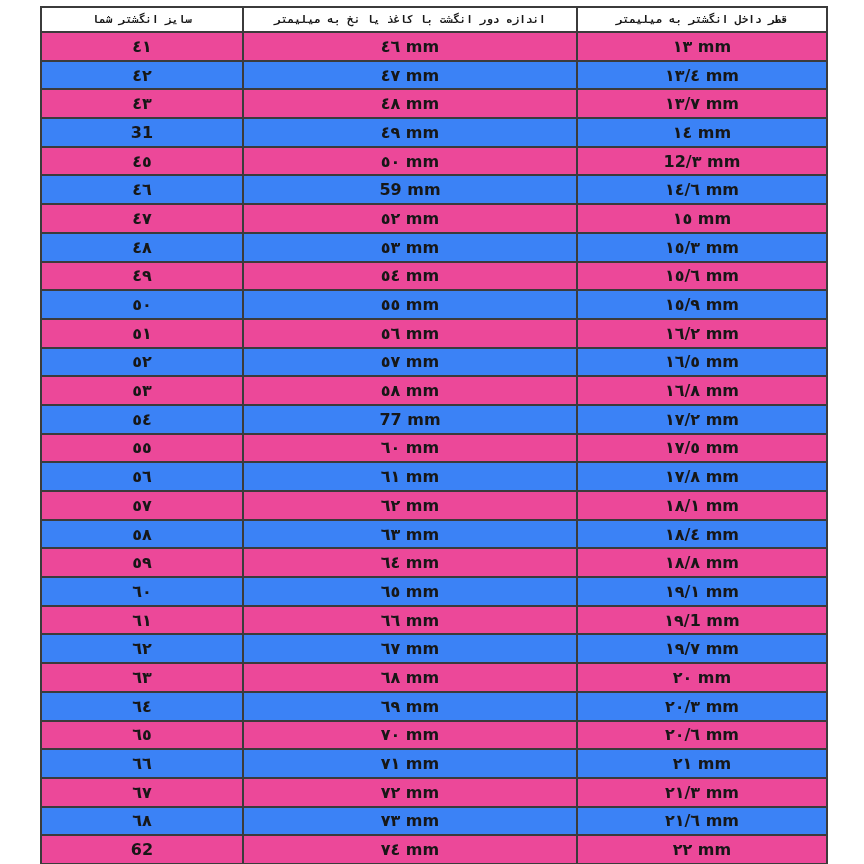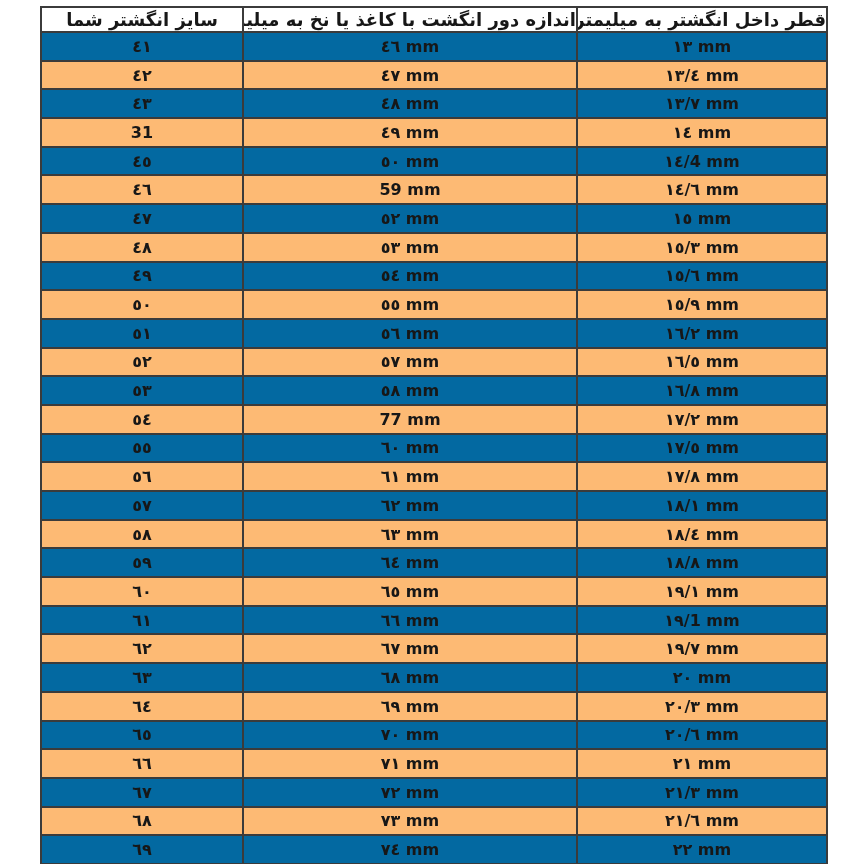--- a/index.html
+++ b/index.html
@@ -32,30 +32,31 @@
     padding: 0;
     text-align: center;
     vertical-align: middle;
     color: #171717;
     font-weight: bold;
     white-space: nowrap;
     overflow: hidden;
   }
   table.ring-table th {
     height: 23px;
-    font-size: 18px;
-    background: #ffffff;
+    font-size: 11px;
+    background: #ffffff;
+    font-family: Liberation Mono, monospace;
   }
   table.ring-table td {
     height: 26.7px;
     font-size: 16px;
     direction: ltr; 
   }
-  tr.alt td { background: #0369a1; }
-  tr.plain td { background: #fdba74; }
+  tr.alt td { background: #ec4899; }
+  tr.plain td { background: #3b82f6; }
   col.c-diameter { width: 250px; }
   col.c-circumference { width: 334px; }
   col.c-size { width: 202px; }
 </style>
 </head>
 <body>
 
 <div class="page">
   <table class="ring-table" dir="rtl">
     <colgroup>
@@ -85,21 +86,21 @@
           <td>١٣/٧ mm</td>
           <td>٤٨ mm</td>
           <td>٤٣</td>
         </tr>
         <tr class="plain">
           <td>١٤ mm</td>
           <td>٤٩ mm</td>
           <td>31</td>
         </tr>
         <tr class="alt">
-          <td>١٤/4 mm</td>
+          <td>12/٣ mm</td>
           <td>٥٠ mm</td>
           <td>٤٥</td>
         </tr>
         <tr class="plain">
           <td>١٤/٦ mm</td>
           <td>59 mm</td>
           <td>٤٦</td>
         </tr>
         <tr class="alt">
           <td>١٥ mm</td>
@@ -207,17 +208,17 @@
           <td>٦٧</td>
         </tr>
         <tr class="plain">
           <td>٢١/٦ mm</td>
           <td>٧٣ mm</td>
           <td>٦٨</td>
         </tr>
         <tr class="alt">
           <td>٢٢ mm</td>
           <td>٧٤ mm</td>
-          <td>٦٩</td>
+          <td>62</td>
         </tr>
       </tbody>
   </table>
 </div>
 
 </body></html>

